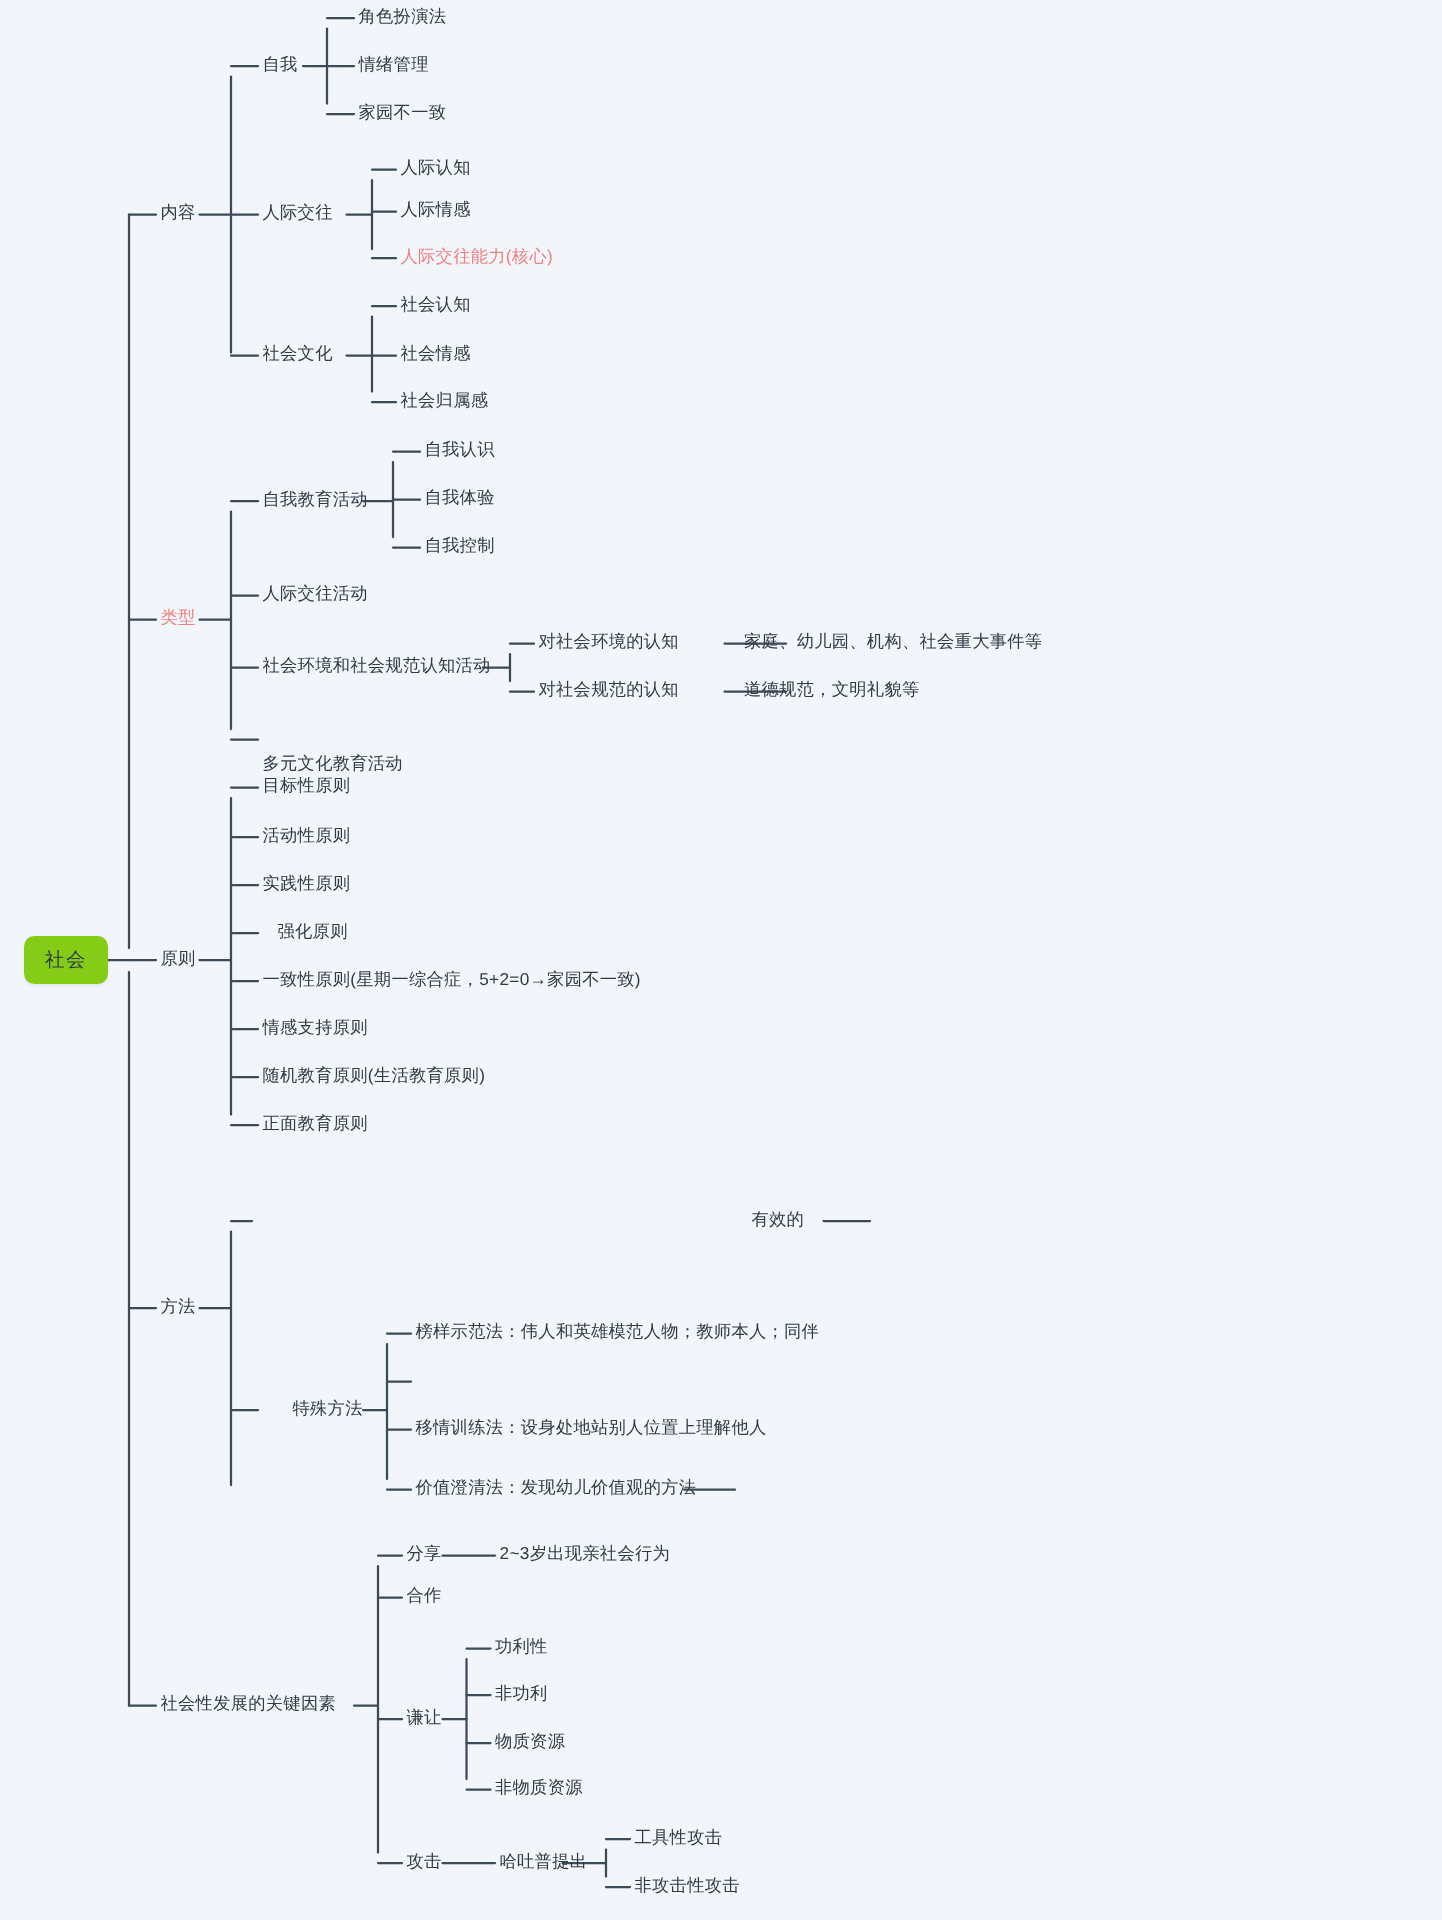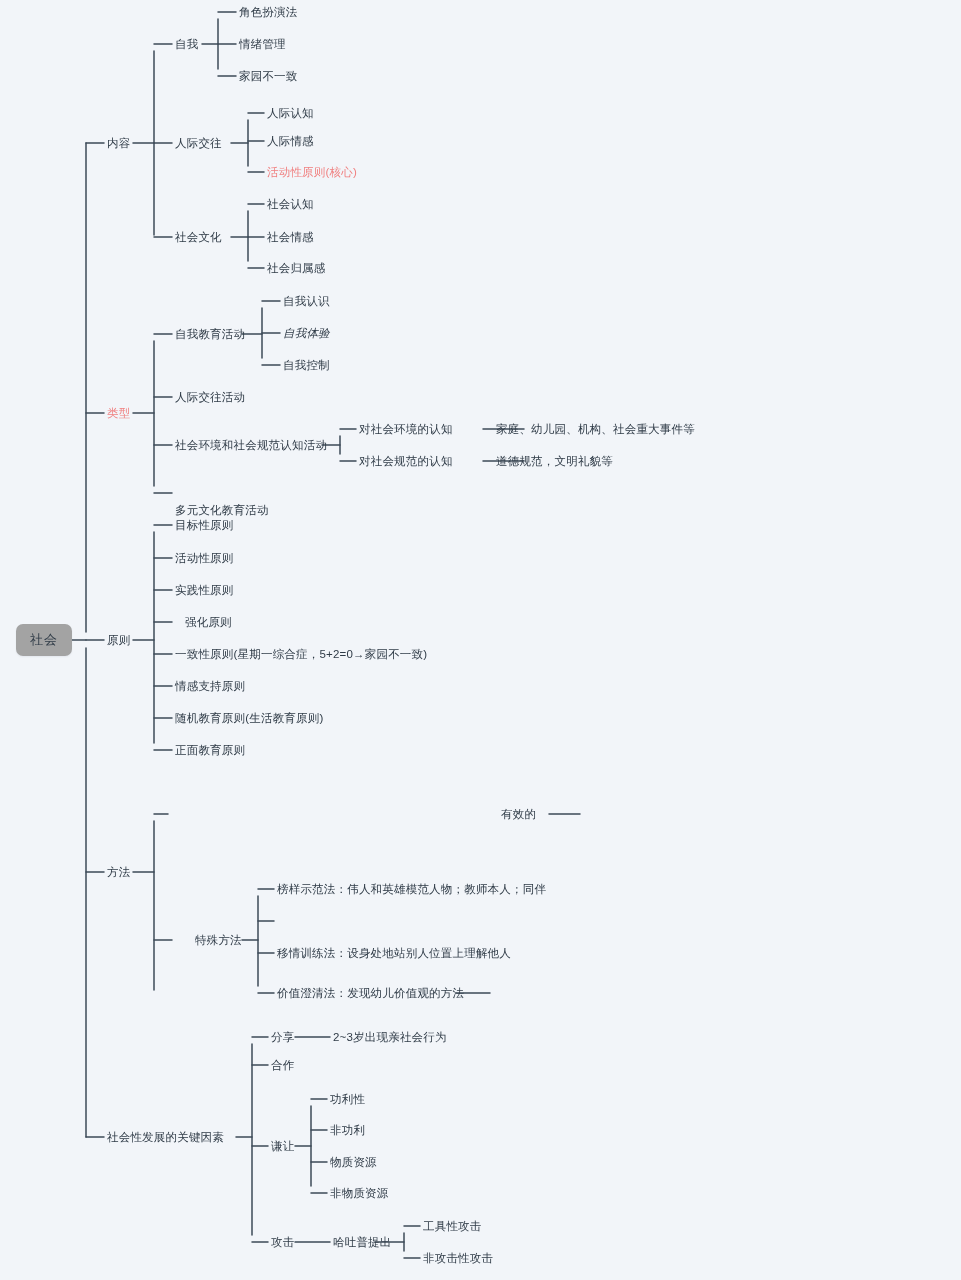--- a/index.html
+++ b/index.html
@@ -31,21 +31,21 @@
     font-size: 11.5px;
     line-height: 15px;
     white-space: pre;
     color: #2f3b47;
     transform: translateY(-50%);
     letter-spacing: 0.2px;
   }
   .root {
     position: absolute;
     transform: translate(0, -50%);
-    background: #a3a3a3;
+    background: #84cc16;
     border-radius: 7px;
     padding: 7px 14px;
     font-size: 13px;
     color: #2f3b47;
     box-shadow: 0 1px 2px rgba(40,60,80,0.07);
     letter-spacing: 1px;
   }
   .red {
     color: #f08080;
   }
@@ -185,31 +185,31 @@
 
   <div class="node" style="left:107px; top:143px;">内容</div>
   <div class="node" style="left:175px; top:44px;">自我</div>
   <div class="node" style="left:239px; top:12px;">角色扮演法</div>
   <div class="node" style="left:239px; top:44px;">情绪管理</div>
   <div class="node" style="left:239px; top:76px;">家园不一致</div>
 
   <div class="node" style="left:175px; top:143px;">人际交往</div>
   <div class="node" style="left:267px; top:113px;">人际认知</div>
   <div class="node" style="left:267px; top:141px;">人际情感</div>
-  <div class="node red" style="left:267px; top:172px;">活动性原则(核心)</div>
+  <div class="node red" style="left:267px; top:172px;">人际交往能力(核心)</div>
 
   <div class="node" style="left:175px; top:237px;">社会文化</div>
   <div class="node" style="left:267px; top:204px;">社会认知</div>
   <div class="node" style="left:267px; top:237px;">社会情感</div>
   <div class="node" style="left:267px; top:268px;">社会归属感</div>
 
   <div class="node red" style="left:107px; top:413px;">类型</div>
   <div class="node" style="left:175px; top:334px;">自我教育活动</div>
   <div class="node" style="left:283px; top:301px;">自我认识</div>
-  <div class="node" style="left:283px; top:333px;font-style:italic;">自我体验</div>
+  <div class="node" style="left:283px; top:333px;">自我体验</div>
   <div class="node" style="left:283px; top:365px;">自我控制</div>
 
   <div class="node" style="left:175px; top:397px;">人际交往活动</div>
 
   <div class="node" style="left:175px; top:445px;">社会环境和社会规范认知活动</div>
   <div class="node" style="left:359px; top:429px;">对社会环境的认知</div>
   <div class="node" style="left:496px; top:429px;">家庭、幼儿园、机构、社会重大事件等</div>
   <div class="node" style="left:359px; top:461px;">对社会规范的认知</div>
   <div class="node" style="left:496px; top:461px;">道德规范，文明礼貌等</div>
 

